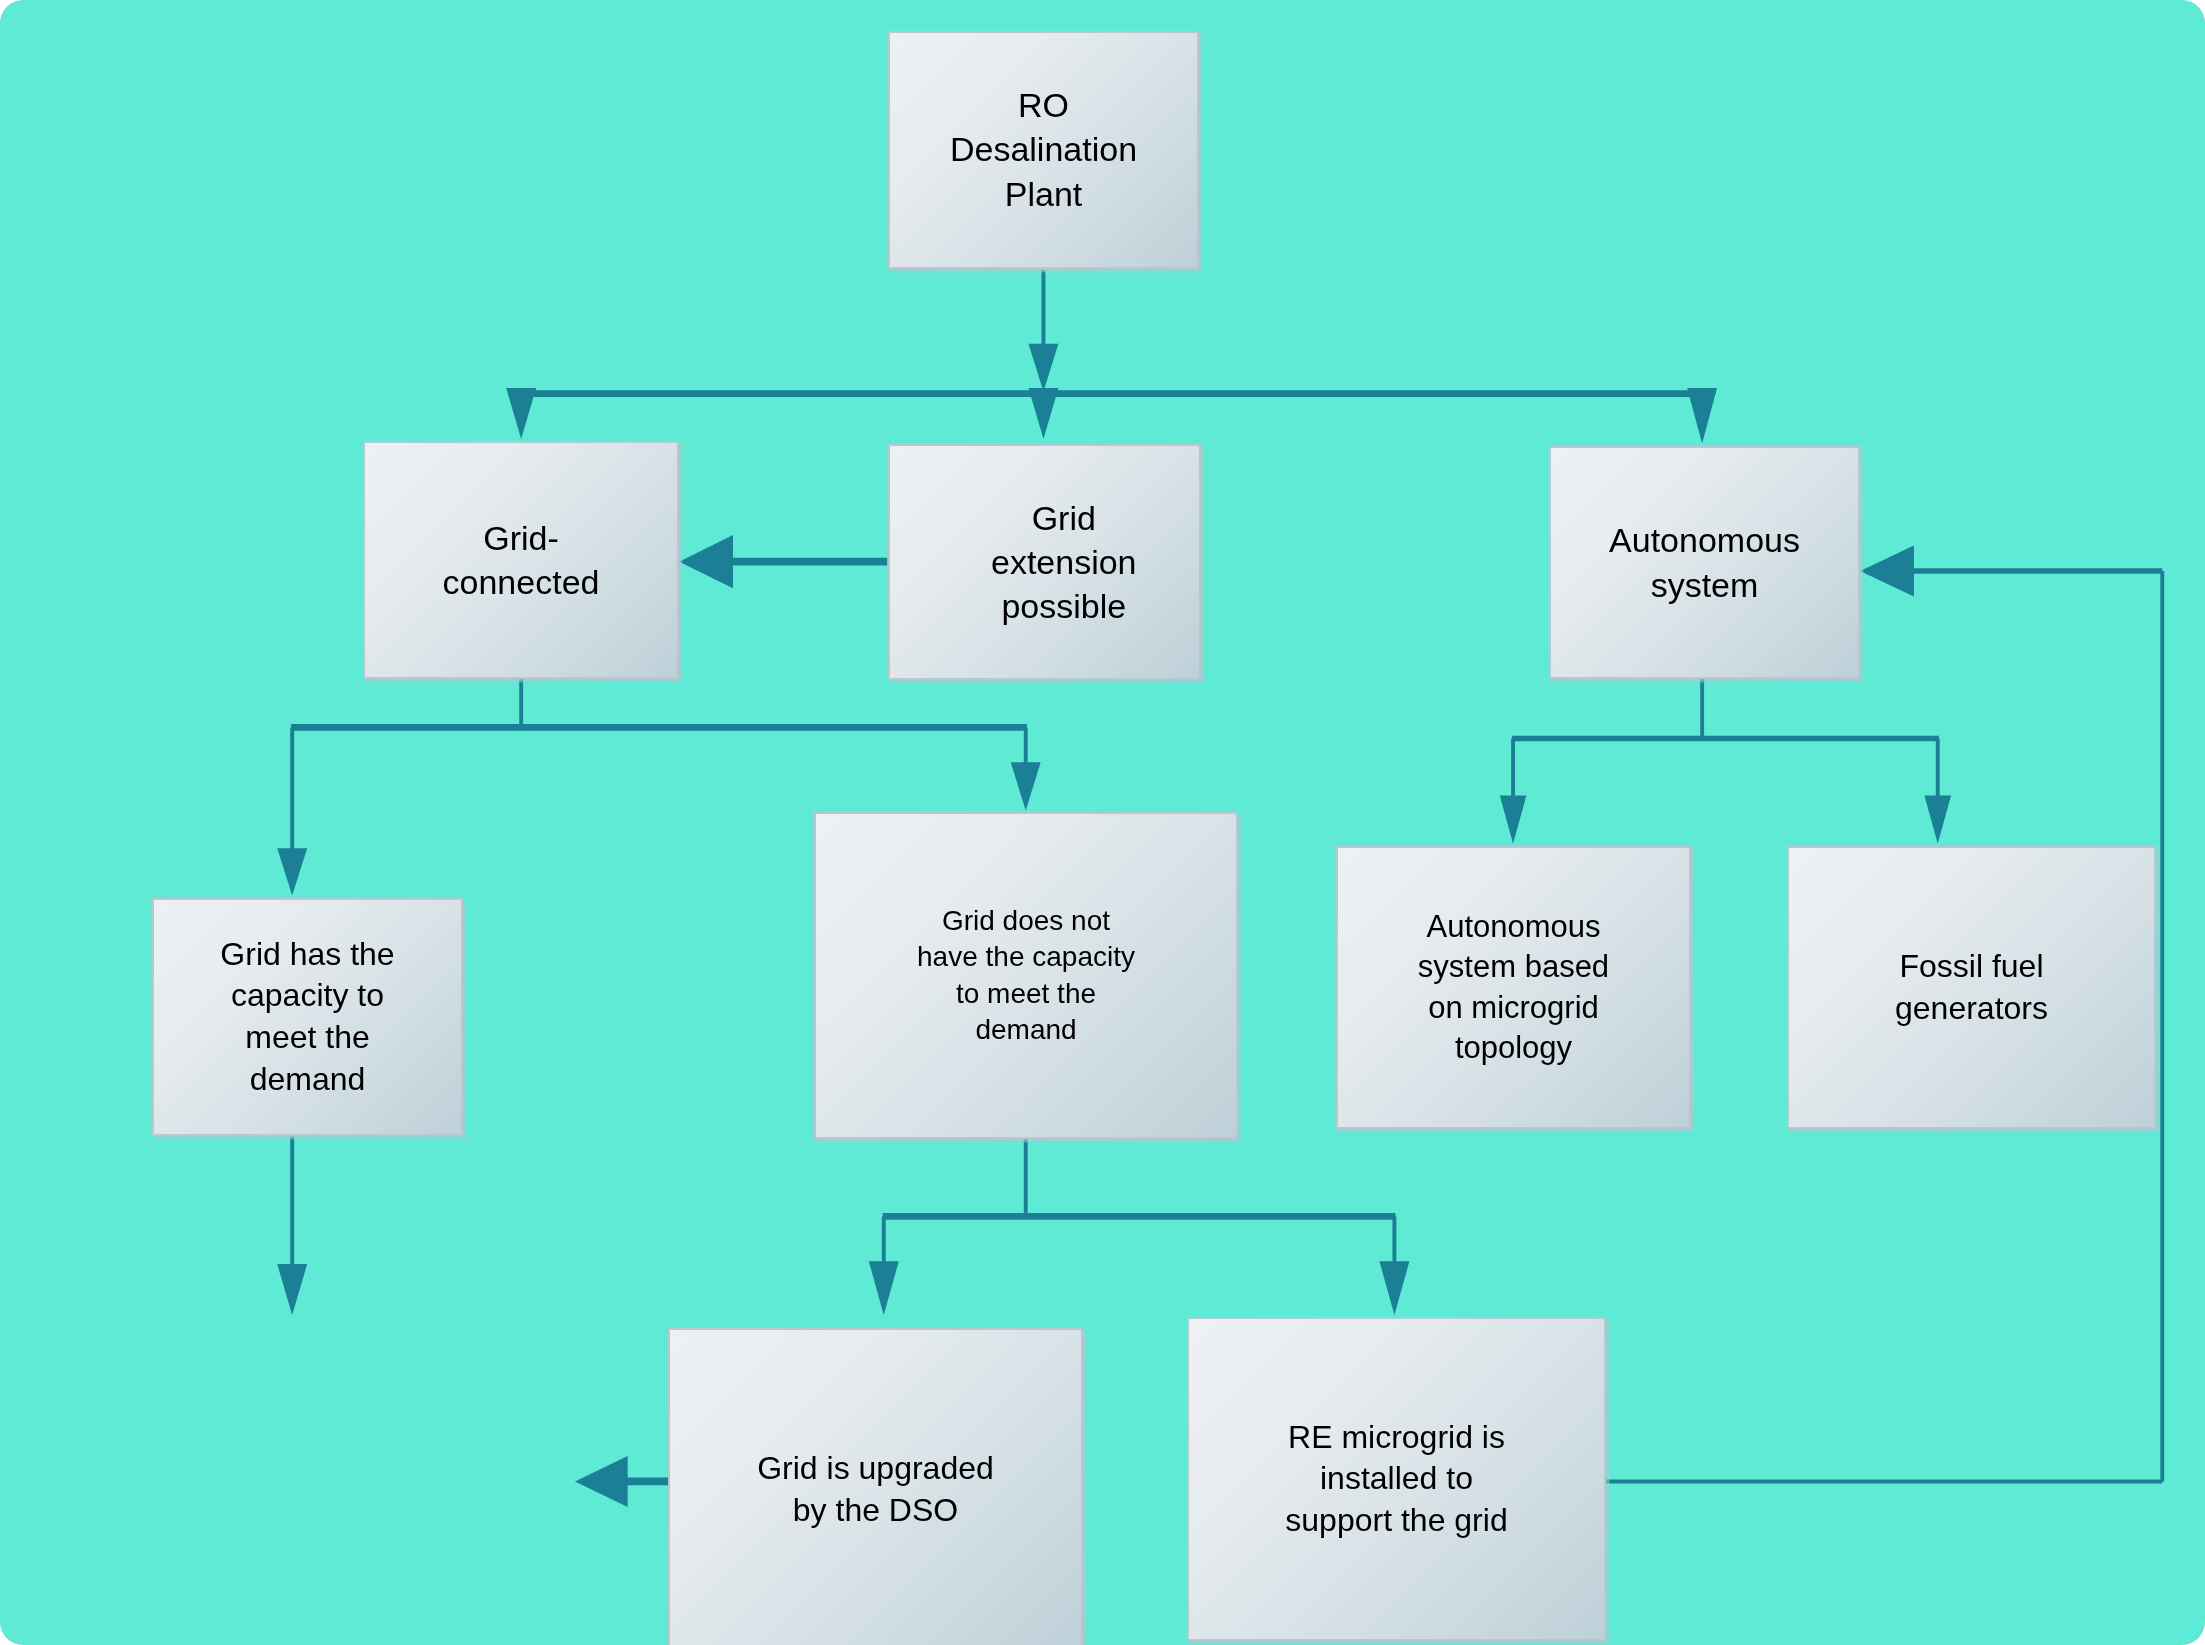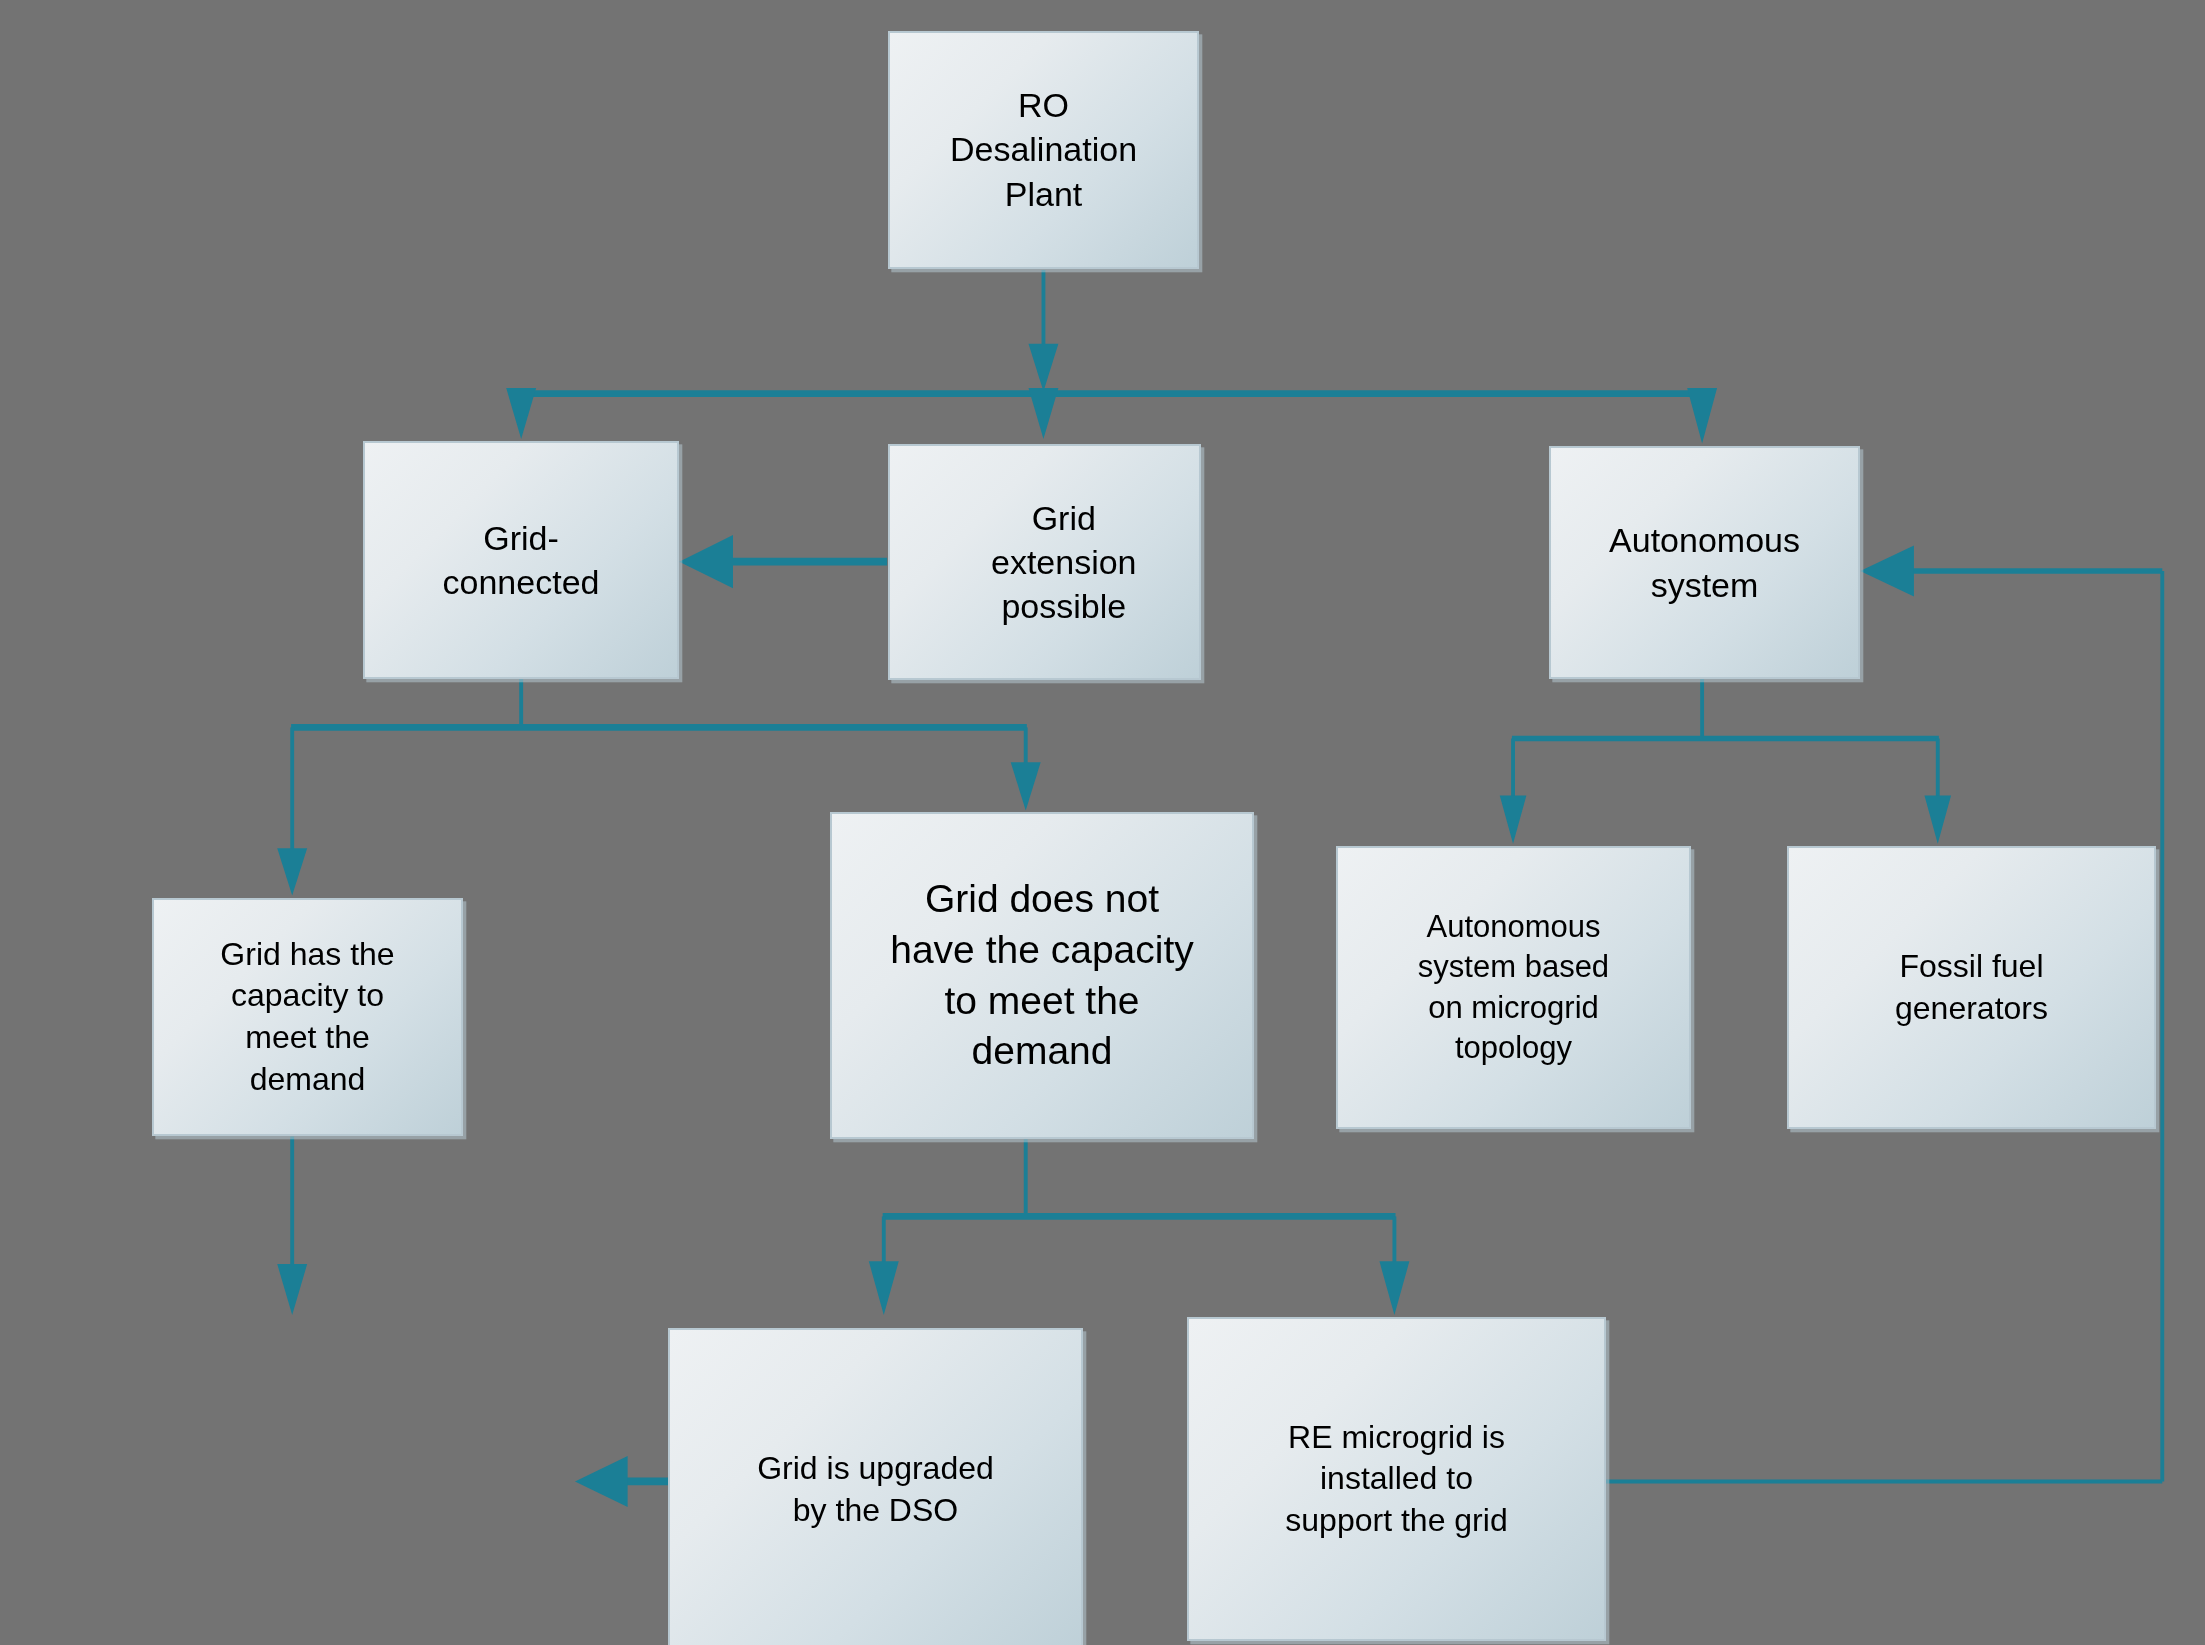--- a/index.html
+++ b/index.html
@@ -7,22 +7,23 @@
     padding: 0;
     background: #ffffff;
   }
   body {
     font-family: "Liberation Sans", sans-serif;
   }
   #diagram-root {
     position: relative;
     width: 2205px;
     height: 1645px;
-    background: #737373;
+    background: #5eead4;
     overflow: hidden;
+    border-radius: 23px;
   }
   svg.flow-canvas {
     position: absolute;
     left: 0;
     top: 0;
     width: 2205px;
     height: 1645px;
   }
   .node-box {
     position: absolute;
@@ -229,21 +230,21 @@
 system</span>
   </div>
 
   <div class="node-box" style="left:152px; top:898px; width:311px; height:238px; font-size:32px;">
     <span class="node-label">Grid has the
 capacity to
 meet the
 demand</span>
   </div>
 
-  <div class="node-box" style="left:814px; top:812px; width:424px; height:327px; font-size:39px;margin-left:16px;">
+  <div class="node-box" style="left:814px; top:812px; width:424px; height:327px; font-size:28px;">
     <span class="node-label">Grid does not
 have the capacity
 to meet the
 demand</span>
   </div>
 
   <div class="node-box" style="left:1336px; top:846px; width:355px; height:283px; font-size:31px;">
     <span class="node-label">Autonomous
 system based
 on microgrid

